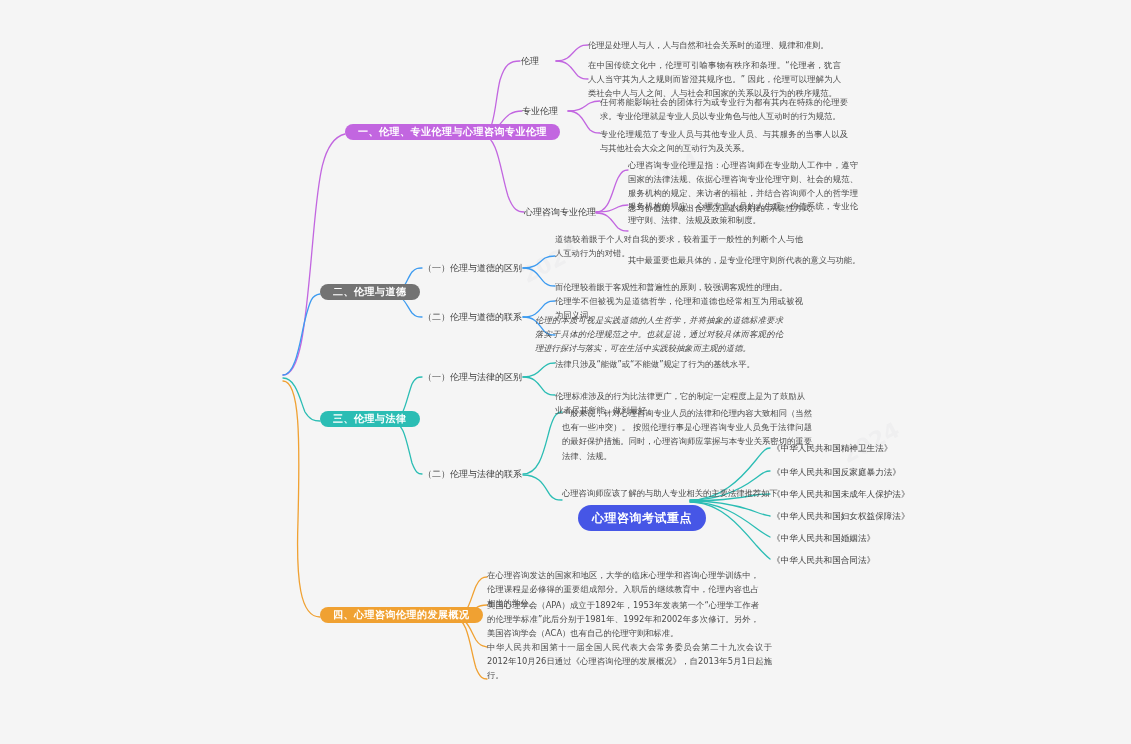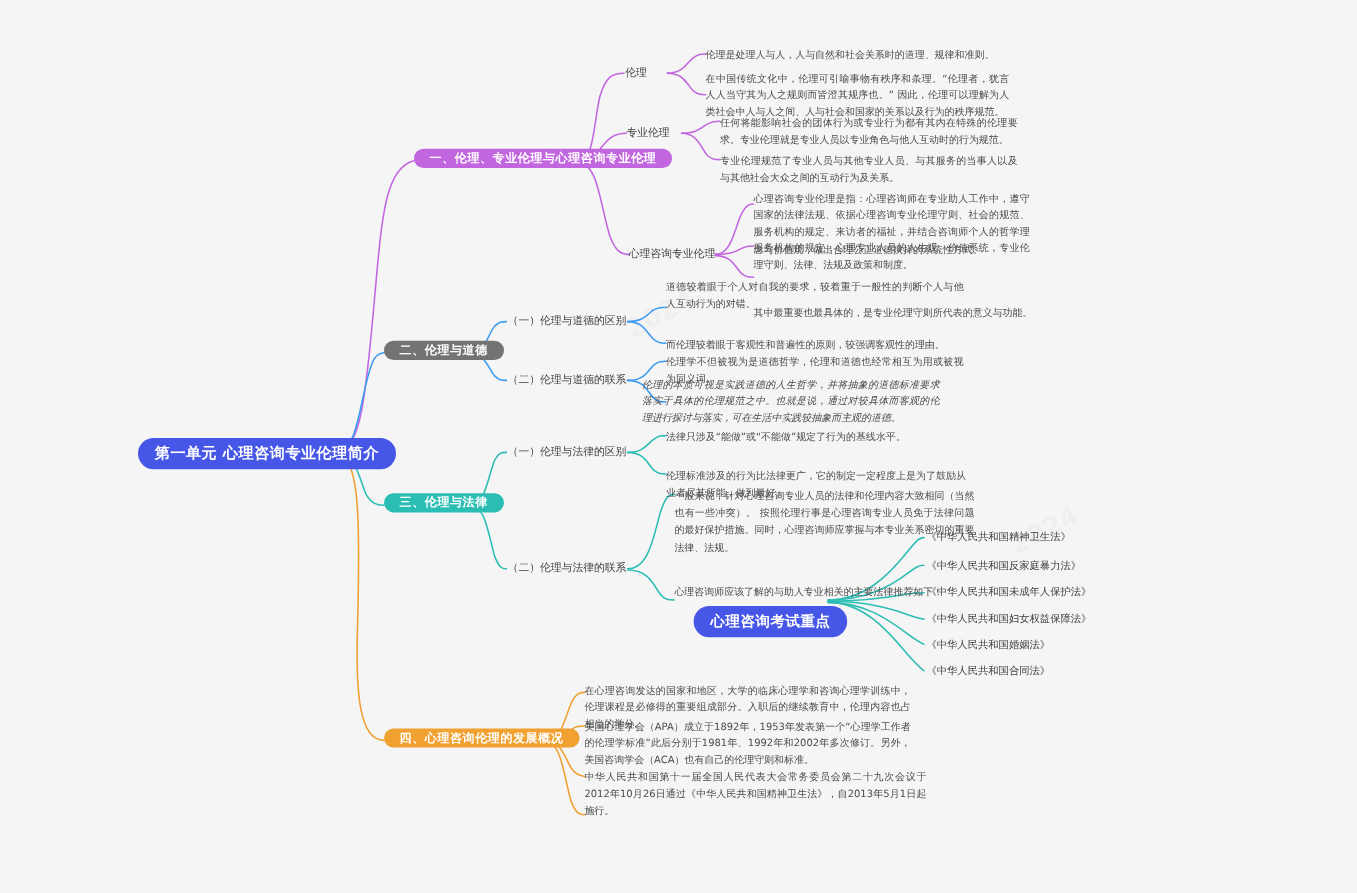--- a/index.html
+++ b/index.html
@@ -115,21 +115,20 @@
       <path d="M690,502 C720,502 740,516 756,528 C764,534 766,535 770,537" stroke="#2bbdb4"></path>
       <path d="M690,502 C720,502 740,526 756,545 C764,554 766,556 770,559" stroke="#2bbdb4"></path>
 
       <path d="M455,617 C468,617 470,600 476,586 C480,578 483,577 487,577" stroke="#f0a132"></path>
       <path d="M455,617 C468,617 470,612 476,608 C480,605 483,605 487,605" stroke="#f0a132"></path>
       <path d="M455,618 C468,618 470,630 476,640 C480,646 483,646 487,647" stroke="#f0a132"></path>
       <path d="M455,618 C468,618 470,648 476,668 C480,678 483,679 487,679" stroke="#f0a132"></path>
     </g>
   </svg>
 
-  <div class="node root" style="left:115px; top:365px;">第一单元 心理咨询专业伦理简介</div>
 
   <div class="node branch" style="left:345px; top:124px; background:#c266e0;">一、伦理、专业伦理与心理咨询专业伦理</div>
   <div class="node branch" style="left:320px; top:284px; background:#737373;">二、伦理与道德</div>
   <div class="node branch" style="left:320px; top:411px; background:#2bbdb4;">三、伦理与法律</div>
   <div class="node branch" style="left:320px; top:607px; background:#f0a132;">四、心理咨询伦理的发展概况</div>
 
   <div class="node pill-exam" style="left:578px; top:505px;">心理咨询考试重点</div>
 
   <div class="sublabel" style="left:521px; top:55px;">伦理</div>
   <div class="para" style="left:588px; top:38px; width:255px;">伦理是处理人与人，人与自然和社会关系时的道理、规律和准则。</div>
@@ -162,15 +161,15 @@
 
   <div class="lawitem" style="left:772px; top:442px;">《中华人民共和国精神卫生法》</div>
   <div class="lawitem" style="left:772px; top:466px;">《中华人民共和国反家庭暴力法》</div>
   <div class="lawitem" style="left:772px; top:488px;">《中华人民共和国未成年人保护法》</div>
   <div class="lawitem" style="left:772px; top:510px;">《中华人民共和国妇女权益保障法》</div>
   <div class="lawitem" style="left:772px; top:532px;">《中华人民共和国婚姻法》</div>
   <div class="lawitem" style="left:772px; top:554px;">《中华人民共和国合同法》</div>
 
   <div class="para" style="left:487px; top:568px; width:272px;">在心理咨询发达的国家和地区，大学的临床心理学和咨询心理学训练中，伦理课程是必修得的重要组成部分。入职后的继续教育中，伦理内容也占相当的学分。</div>
   <div class="para" style="left:487px; top:598px; width:272px;">美国心理学会（APA）成立于1892年，1953年发表第一个“心理学工作者的伦理学标准”此后分别于1981年、1992年和2002年多次修订。另外，美国咨询学会（ACA）也有自己的伦理守则和标准。</div>
-  <div class="para" style="left:487px; top:640px; width:285px;">中华人民共和国第十一届全国人民代表大会常务委员会第二十九次会议于2012年10月26日通过《中华人民共和国精神卫生法》，自2013年5月1日起施行。</div>
+  <div class="para" style="left:487px; top:640px; width:285px;">中华人民共和国第十一届全国人民代表大会常务委员会第二十九次会议于2012年10月26日通过《心理咨询伦理的发展概况》，自2013年5月1日起施行。</div>
 
 </div>
 
 </body></html>

